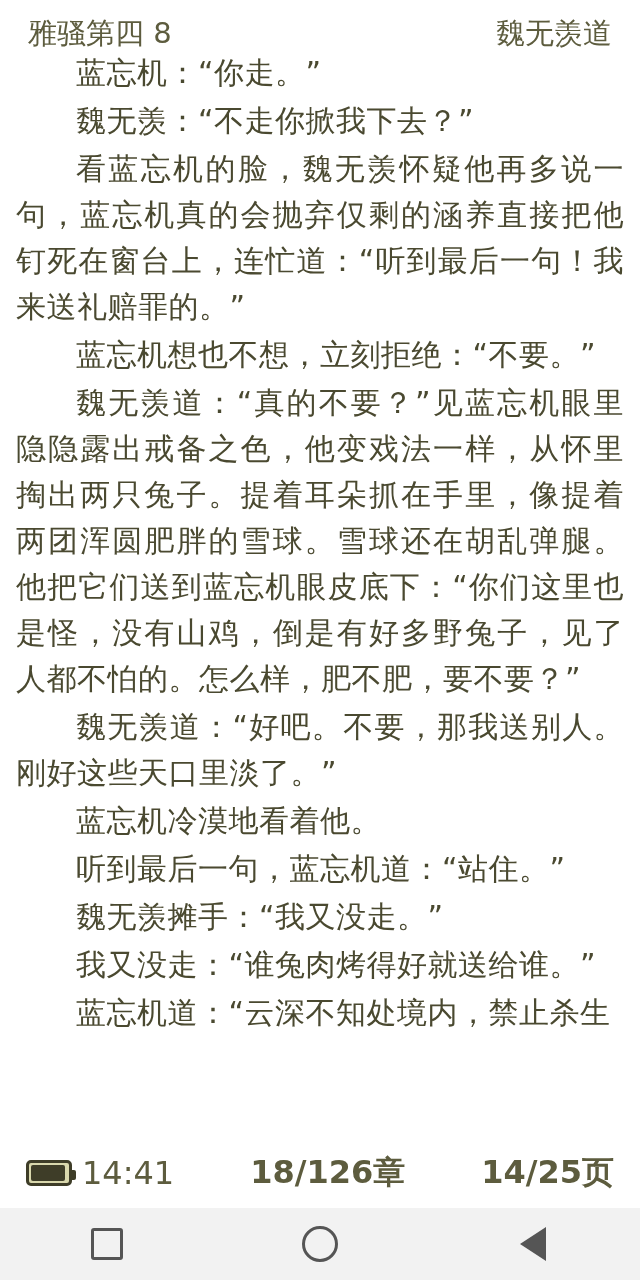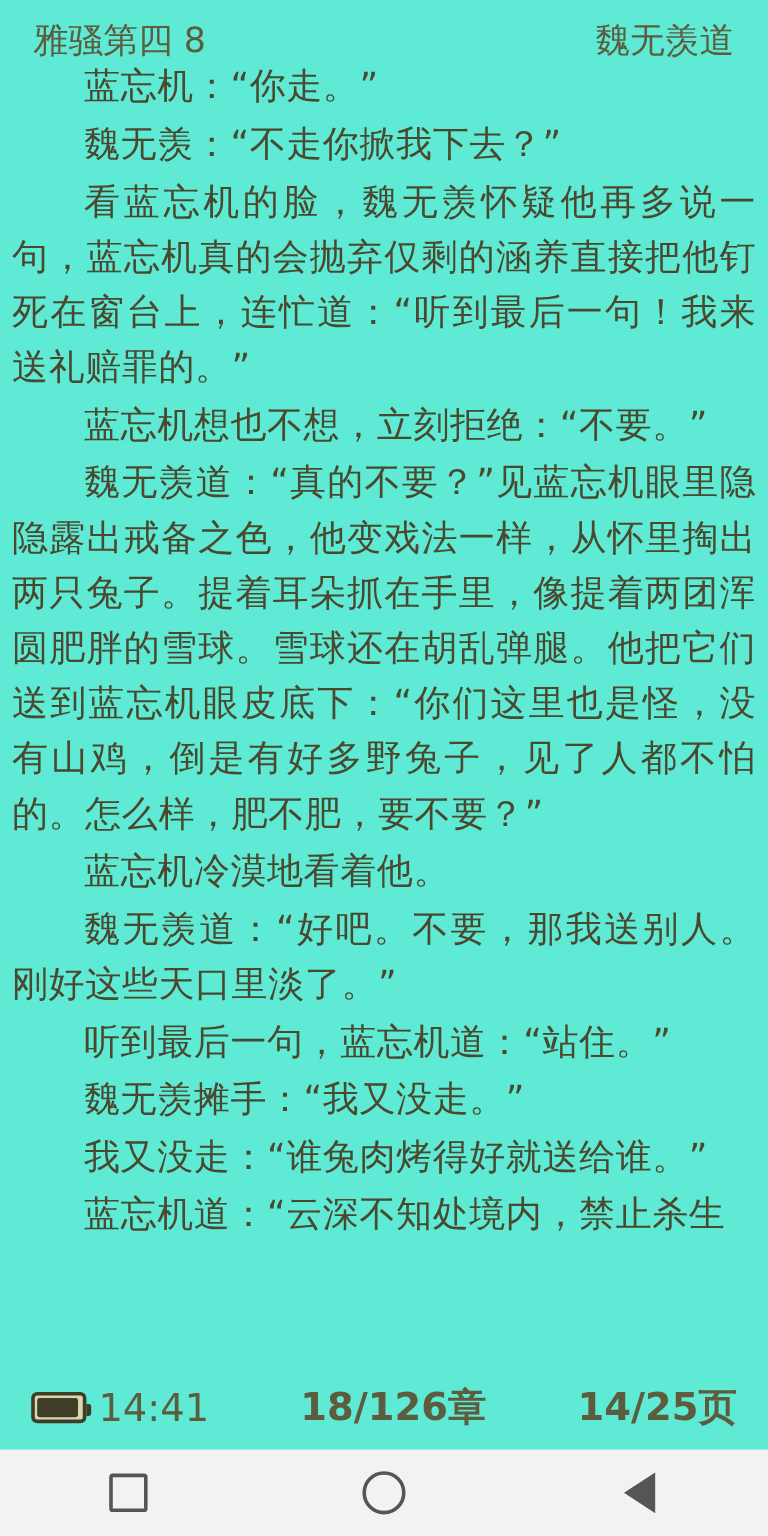--- a/index.html
+++ b/index.html
@@ -10,21 +10,21 @@
     width: 640px;
     height: 1280px;
     background: #d8d8b0;
     font-family: "DejaVu Sans", "Liberation Sans", sans-serif;
     overflow: hidden;
   }
   #reader {
     position: relative;
     width: 640px;
     height: 1280px;
-    background: #5eead4;
+    background: #ffffff;
     box-sizing: border-box;
     display: flex;
     flex-direction: column;
   }
   .header {
     position: relative;
     height: 56px;
     padding: 14px 28px 0 28px;
     box-sizing: border-box;
     display: flex;
@@ -37,21 +37,21 @@
     letter-spacing: 0px;
     white-space: nowrap;
   }
   .header-right {
     font-size: 29px;
     color: #5d5c3e;
     white-space: nowrap;
   }
   .content {
     flex: 1 1 auto;
-    padding: 0 10px;
+    padding: 0 16px;
     box-sizing: border-box;
     overflow: hidden;
     margin-top: -6px;
   }
   .para {
     font-size: 30px;
     line-height: 46px;
     color: #4a4930;
     text-indent: 2em;
     margin: 0 0 2px 0;
@@ -153,22 +153,22 @@
     <div class="header-title">雅骚第四 8</div>
     <div class="header-right">魏无羡道</div>
   </div>
 
   <div class="content">
     <p class="para">蓝忘机：“你走。”</p>
     <p class="para">魏无羡：“不走你掀我下去？”</p>
     <p class="para">看蓝忘机的脸，魏无羡怀疑他再多说一句，蓝忘机真的会抛弃仅剩的涵养直接把他钉死在窗台上，连忙道：“听到最后一句！我来送礼赔罪的。”</p>
     <p class="para">蓝忘机想也不想，立刻拒绝：“不要。”</p>
     <p class="para">魏无羡道：“真的不要？”见蓝忘机眼里隐隐露出戒备之色，他变戏法一样，从怀里掏出两只兔子。提着耳朵抓在手里，像提着两团浑圆肥胖的雪球。雪球还在胡乱弹腿。他把它们送到蓝忘机眼皮底下：“你们这里也是怪，没有山鸡，倒是有好多野兔子，见了人都不怕的。怎么样，肥不肥，要不要？”</p>
+    <p class="para">魏无羡道：“好吧。不要，那我送别人。刚好这些天口里淡了。”</p>
     <p class="para">蓝忘机冷漠地看着他。</p>
-    <p class="para">魏无羡道：“好吧。不要，那我送别人。刚好这些天口里淡了。”</p>
     <p class="para">听到最后一句，蓝忘机道：“站住。”</p>
     <p class="para">魏无羡摊手：“我又没走。”</p>
     <p class="para">我又没走：“谁兔肉烤得好就送给谁。”</p>
     <p class="para">蓝忘机道：“云深不知处境内，禁止杀生</p>
   </div>
 
   <div class="footer">
     <div class="footer-left">
       <span class="battery">
           <span class="fill"></span>

